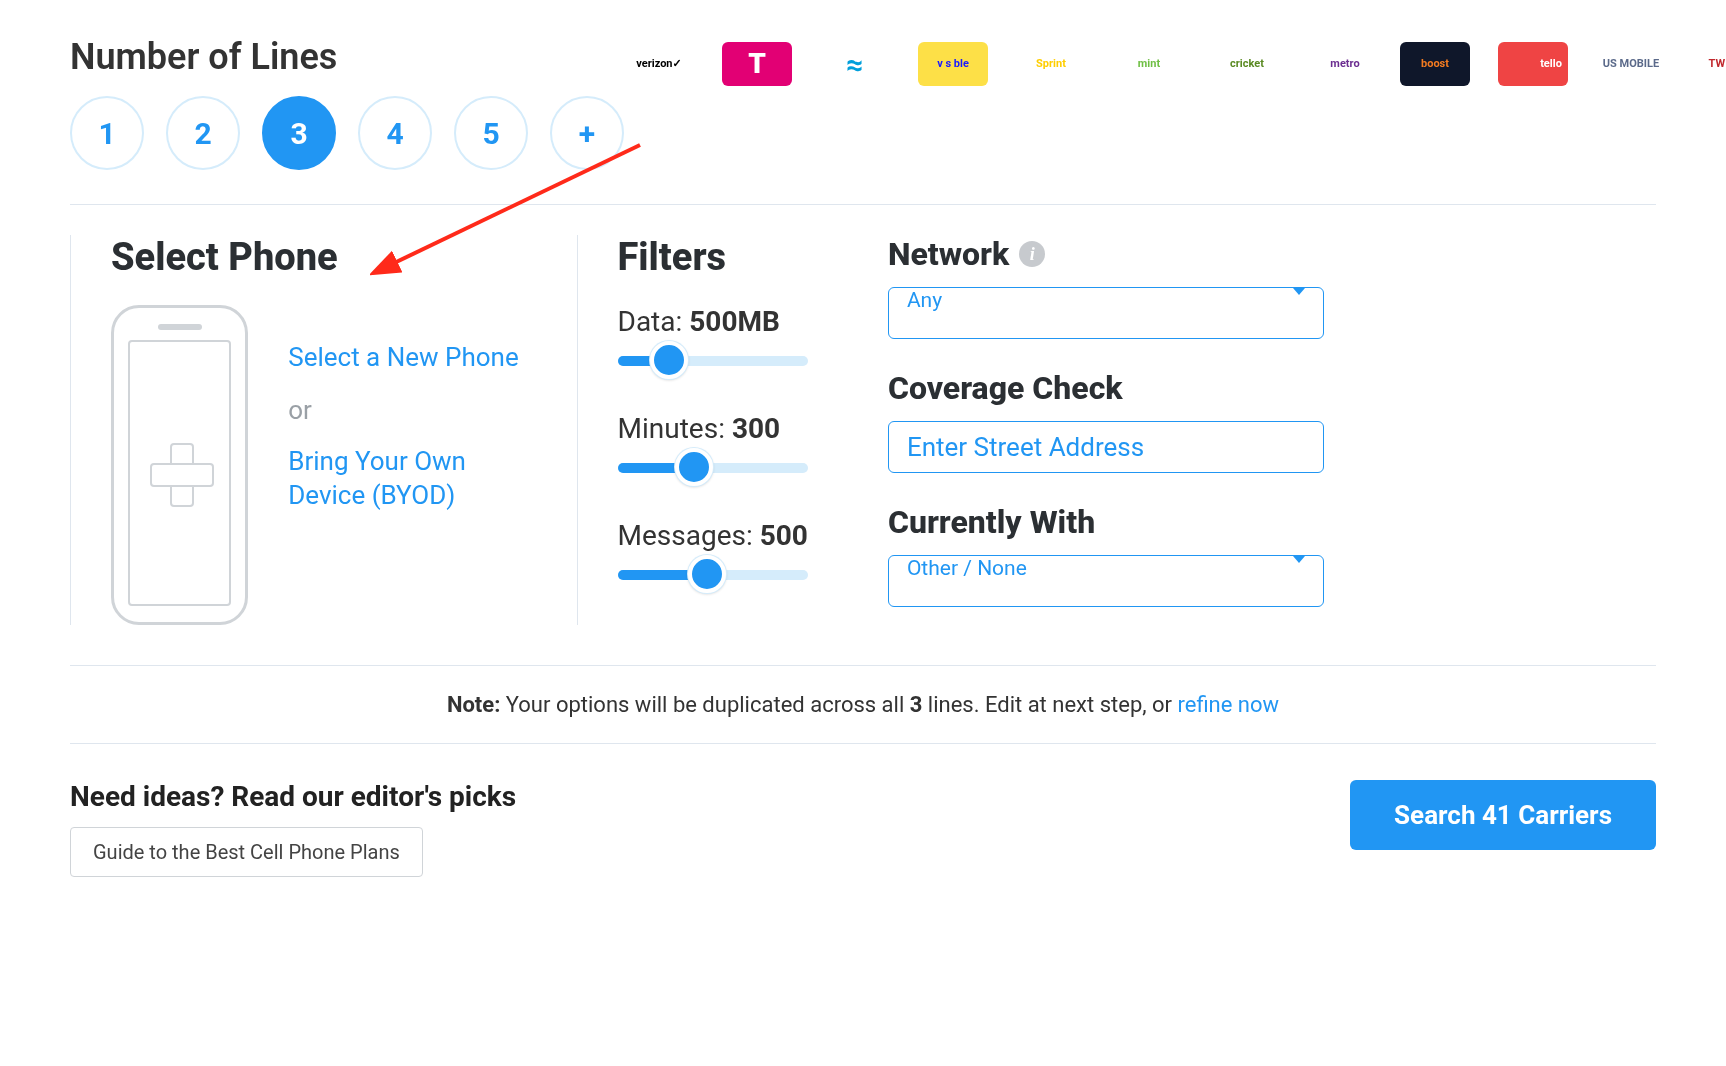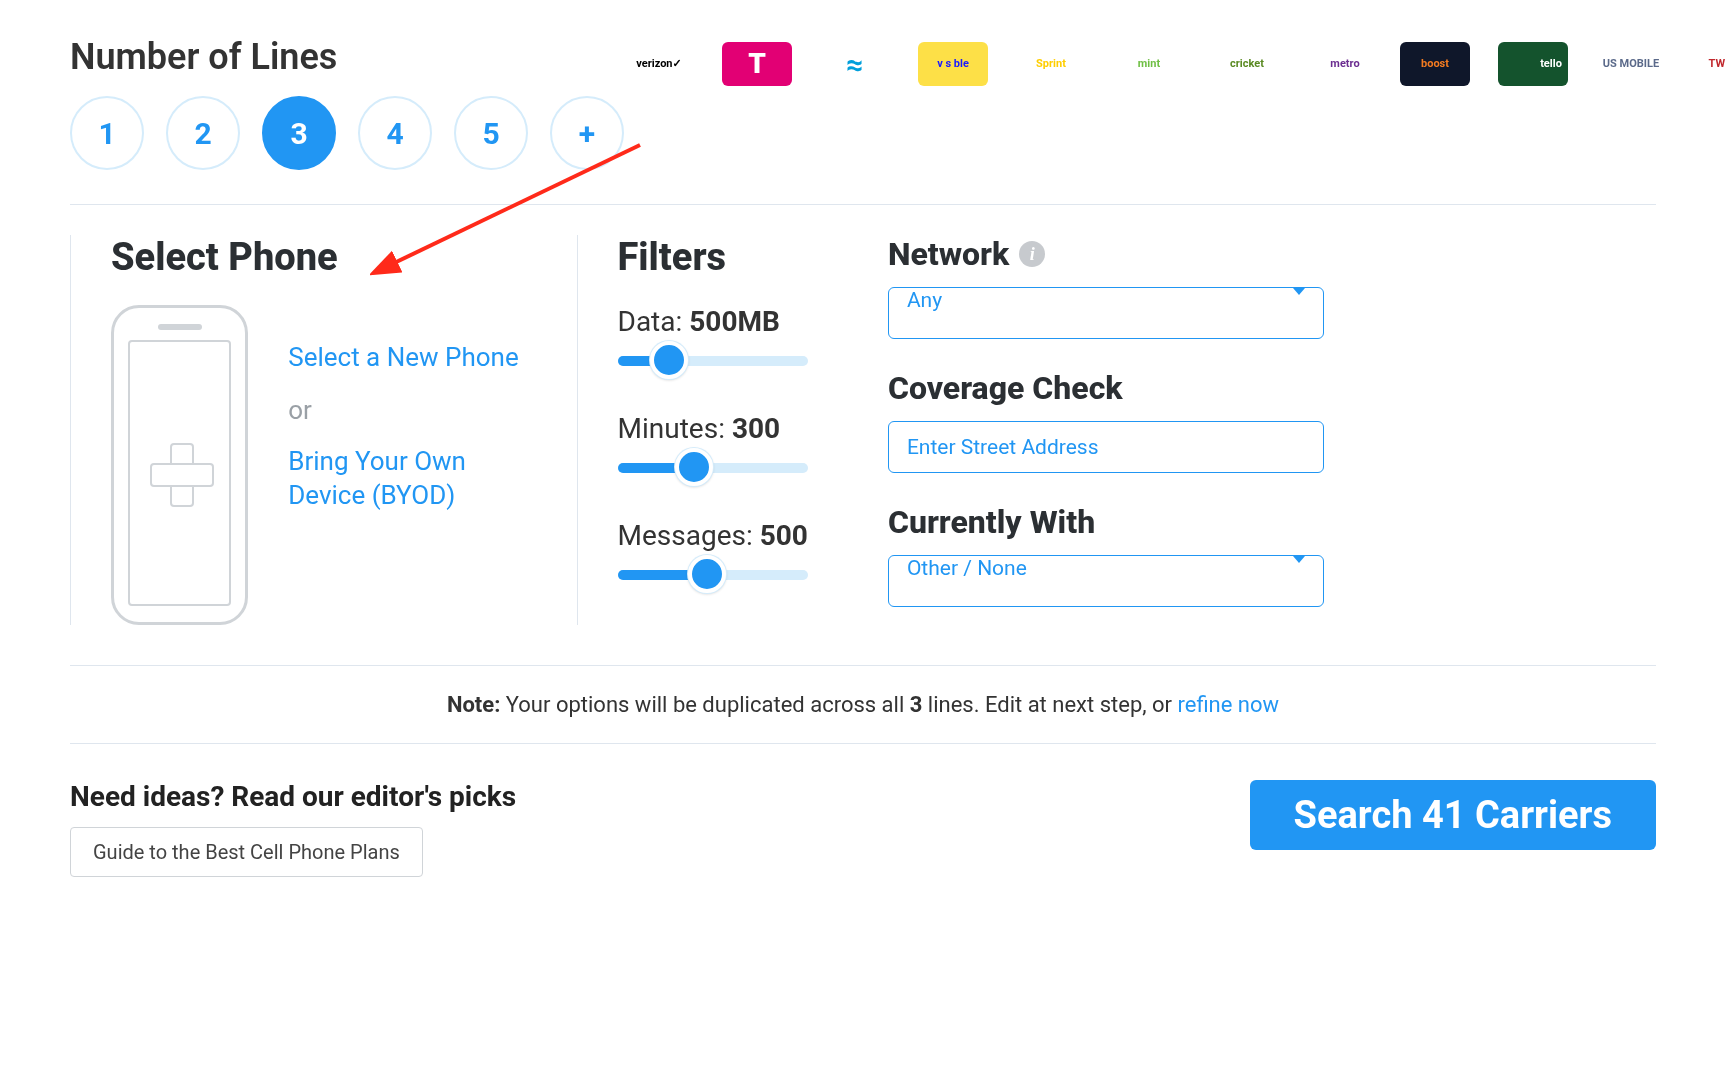--- a/index.html
+++ b/index.html
@@ -43,30 +43,30 @@
   .phone-links .or{color:var(--muted);}
   .filter-group{margin-bottom:42px;}
   .filter-label{font-size:28px;color:#333;margin-bottom:12px;}
   .filter-label b{font-weight:700;}
   .slider{position:relative;height:20px;}
   .track{position:absolute;left:0;right:0;top:6px;height:10px;background:var(--blue-light);border-radius:6px;}
   .fill{position:absolute;left:0;top:6px;height:10px;background:var(--blue);border-radius:6px;}
   .thumb{position:absolute;top:-9px;width:38px;height:38px;border-radius:50%;background:var(--blue);border:4px solid #fff;box-shadow:0 0 0 1px var(--blue-light),0 1px 3px rgba(0,0,0,.2);transform:translateX(-50%);cursor:pointer;}
   .dropdown{width:100%;height:52px;border:1px solid var(--blue);border-radius:6px;background:#fff;color:var(--blue);font-size:21px;padding:0 18px;display:flex;align-items:flex-start;justify-content:space-between;cursor:pointer;margin-bottom:30px;}
   .dropdown .caret{width:0;height:0;border-left:6px solid transparent;border-right:6px solid transparent;border-top:7px solid var(--blue);}
-  .address-input{width:100%;height:52px;border:1px solid var(--blue);border-radius:6px;background:#fff;color:var(--blue);font-size:21px;padding:0 18px;margin-bottom:30px;}
+  .address-input{width:100%;height:52px;border:1px solid var(--blue);border-radius:6px;background:#fff;color:var(--blue);font-size:26px;padding:0 18px;margin-bottom:30px;}
   .address-input::placeholder{color:var(--blue);}
   .info-icon{width:26px;height:26px;border-radius:50%;background:#c7cace;color:#fff;display:inline-flex;align-items:center;justify-content:center;font-size:18px;font-weight:700;font-style:italic;font-family:Georgia,serif;}
   .arrow{position:absolute;left:300px;top:-70px;pointer-events:none;}
   .note-row{padding:26px 0;text-align:center;font-size:22px;color:#333;}
   .note-row a{color:var(--blue);text-decoration:none;}
   .bottom{display:flex;justify-content:space-between;align-items:flex-start;padding:36px 0 10px;}
   .ideas h4{font-size:28px;font-weight:700;margin:0 0 14px 0;color:#222;}
   .guide-btn{height:50px;padding:0 22px;border:1px solid #d0d4d8;border-radius:4px;background:#fff;font-size:20px;color:#444;cursor:pointer;}
-  .search-btn{height:70px;padding:0 44px;border:none;border-radius:6px;background:var(--blue);color:#fff;font-size:38px;font-weight:700;cursor:pointer;}
+  .search-btn{height:70px;padding:0 44px;border:none;border-radius:6px;background:var(--blue);color:#fff;font-size:26px;font-weight:700;cursor:pointer;}
 </style>
 </head>
 <body>
 
 <div class="page">
 
   <div class="top">
     <div>
       <h1>Number of Lines</h1>
       <div class="line-btns" id="line-btns">
@@ -84,21 +84,21 @@
           <div class="carrier-logo" style="background: rgb(226, 0, 116); color: rgb(255, 255, 255); font-size: 28px; font-weight: 900;">T</div>
           <div class="carrier-logo" style="background: rgb(255, 255, 255); color: rgb(0, 159, 219); font-size: 30px;">≈</div>
           <div class="carrier-logo" style="background: #fde047; color: rgb(26, 26, 255);">v s ble</div>
           <div class="carrier-logo" style="background: rgb(255, 255, 255); color: rgb(255, 206, 0);">Sprint</div>
           <div class="carrier-logo" style="background: rgb(255, 255, 255); color: rgb(111, 191, 68);">mint</div>
           <div class="carrier-logo" style="background: rgb(255, 255, 255); color: rgb(90, 138, 34);">cricket</div>
           <div class="carrier-logo" style="background: rgb(255, 255, 255); color: rgb(107, 45, 144);">metro</div>
         </div>
       <div class="carrier-row" id="carrier-row-2">
           <div class="carrier-logo" style="background: #0f172a; color: rgb(244, 123, 32);">boost</div>
-          <div class="carrier-logo" style="background: #14532d; color: rgb(255, 255, 255); padding-left: 36px;">tello</div>
+          <div class="carrier-logo" style="background: #ef4444; color: rgb(255, 255, 255); padding-left: 36px;">tello</div>
           <div class="carrier-logo" style="background: rgb(255, 255, 255); color: rgb(91, 106, 138);">US MOBILE</div>
           <div class="carrier-logo" style="background: rgb(255, 255, 255); color: rgb(193, 39, 45);">TWIGBY</div>
           <button class="more-btn">
             <span style="font-weight:700">+</span>
             <span>More</span>
           </button>
         </div>
     </div>
   </div>
 

